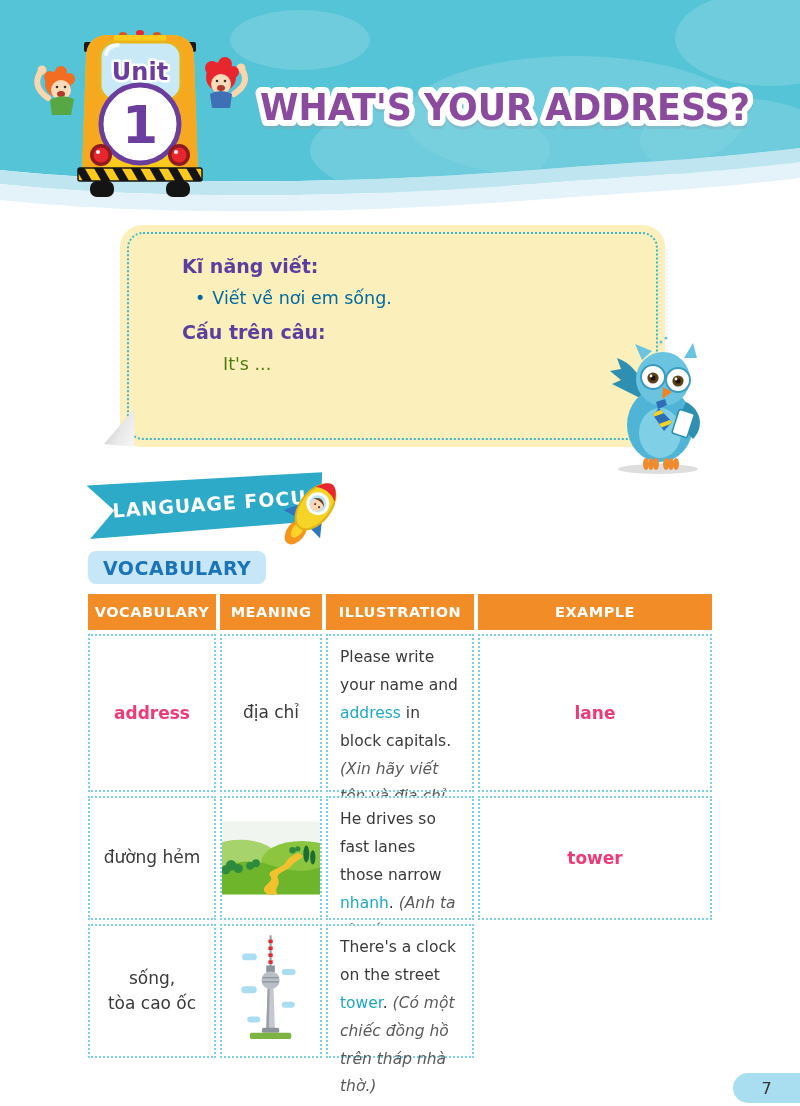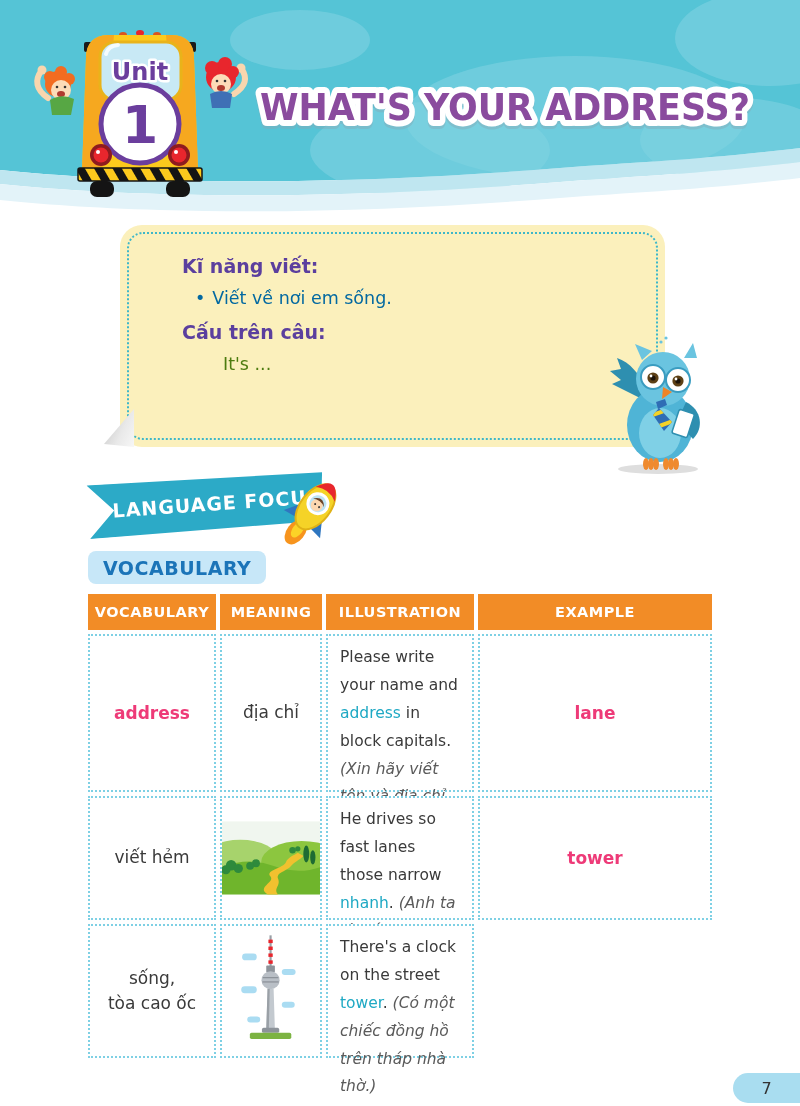--- a/index.html
+++ b/index.html
@@ -235,21 +235,21 @@
     <div class="th">ILLUSTRATION</div>
     <div class="th">EXAMPLE</div>
 
     <div class="td word">address</div>
     <div class="td meaning">địa chỉ</div>
     <div class="td example">
       <span>Please write your name and </span><span class="kw">address</span><span> in block capitals. </span><span class="vi">(Xin hãy viết tên và địa chỉ của bạn bằng chữ in hoa.)</span>
     </div>
 
     <div class="td word">lane</div>
-    <div class="td meaning">viết hẻm</div>
+    <div class="td meaning">đường hẻm</div>
     <div class="td">
       <svg width="140" height="106" viewBox="0 0 150 112">
         <rect width="150" height="112" fill="#f0f6ef"></rect>
         <ellipse cx="28" cy="58" rx="58" ry="30" fill="#a7d36c"></ellipse>
         <ellipse cx="122" cy="62" rx="62" ry="32" fill="#8cc63f"></ellipse>
         <path d="M0 112 L0 70 Q40 54 78 68 Q116 82 150 70 L150 112 Z" fill="#6fb52c"></path>
         <path d="M70 112 C52 100 82 94 74 84 C66 74 94 72 98 62 C101 55 110 52 116 48 L125 53 C117 60 111 62 106 68 C99 77 82 78 86 88 C90 99 78 102 86 112 Z" fill="#f1c12f"></path>
         <ellipse cx="129" cy="50" rx="4.5" ry="13" fill="#1e6b33"></ellipse>
         <ellipse cx="139" cy="55" rx="4" ry="11" fill="#1e6b33"></ellipse>
         <circle cx="14" cy="67" r="8" fill="#2e8a3c"></circle>

